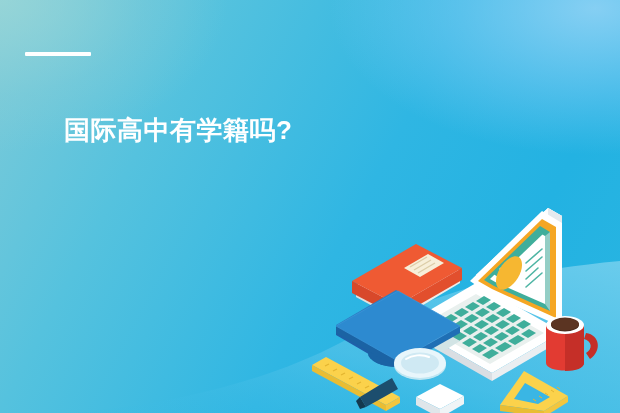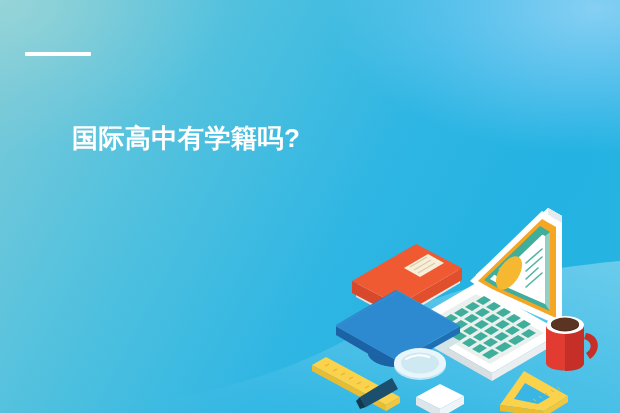--- a/index.html
+++ b/index.html
@@ -66,21 +66,21 @@
     height: 4px;
     background: #ffffff;
     border-radius: 1px;
   }
 
   
   .title {
     position: absolute;
     left: 56px;
     top: 106px;
-    margin: 16px;
+    margin: 8px;
     font-size: 26px;
     line-height: 32px;
     font-weight: 700;
     color: #ffffff;
     letter-spacing: 0.5px;
     white-space: nowrap;
   }
 
   
   .illustration {

